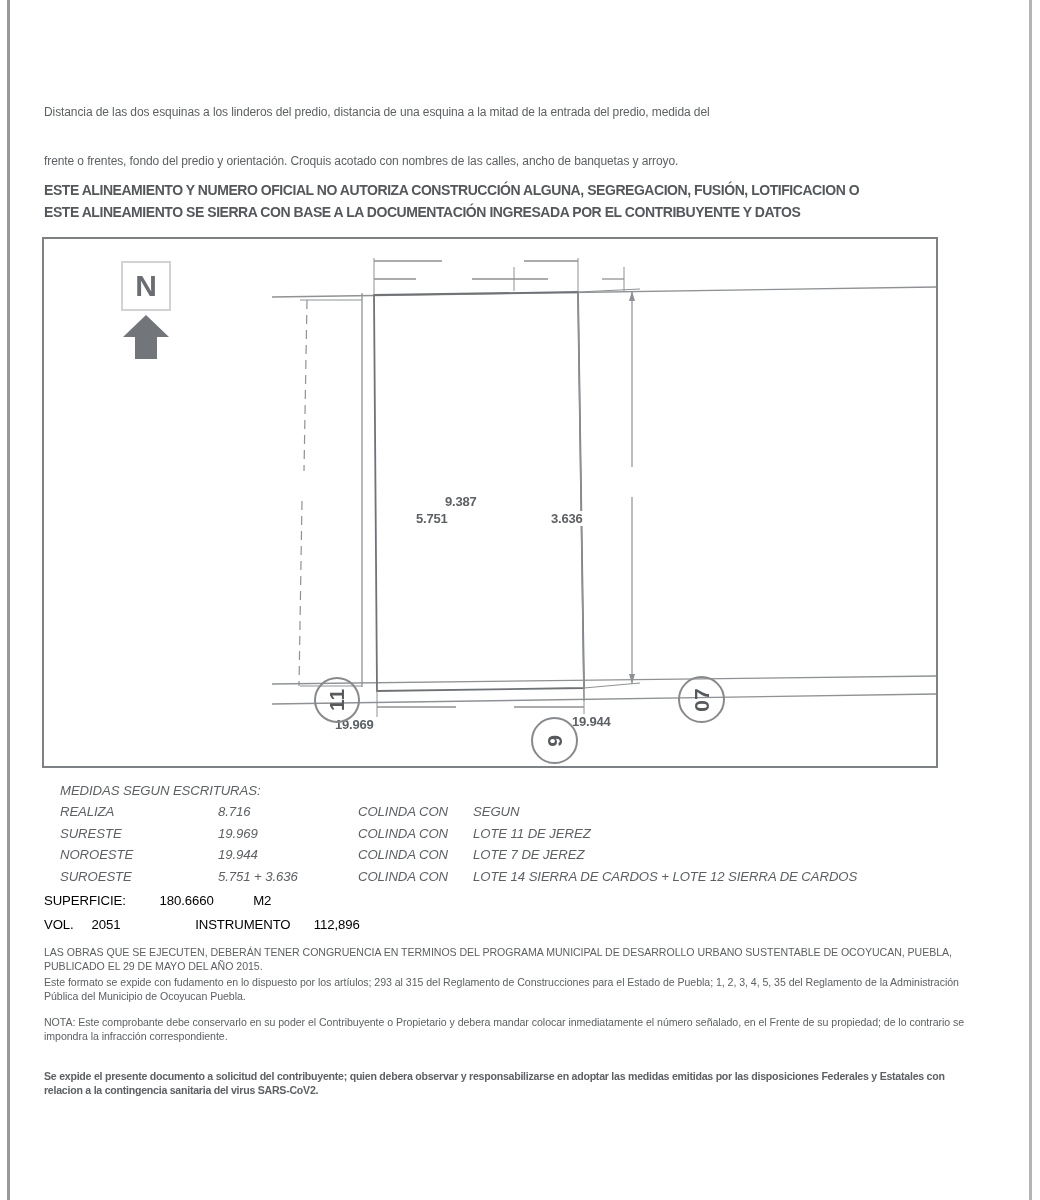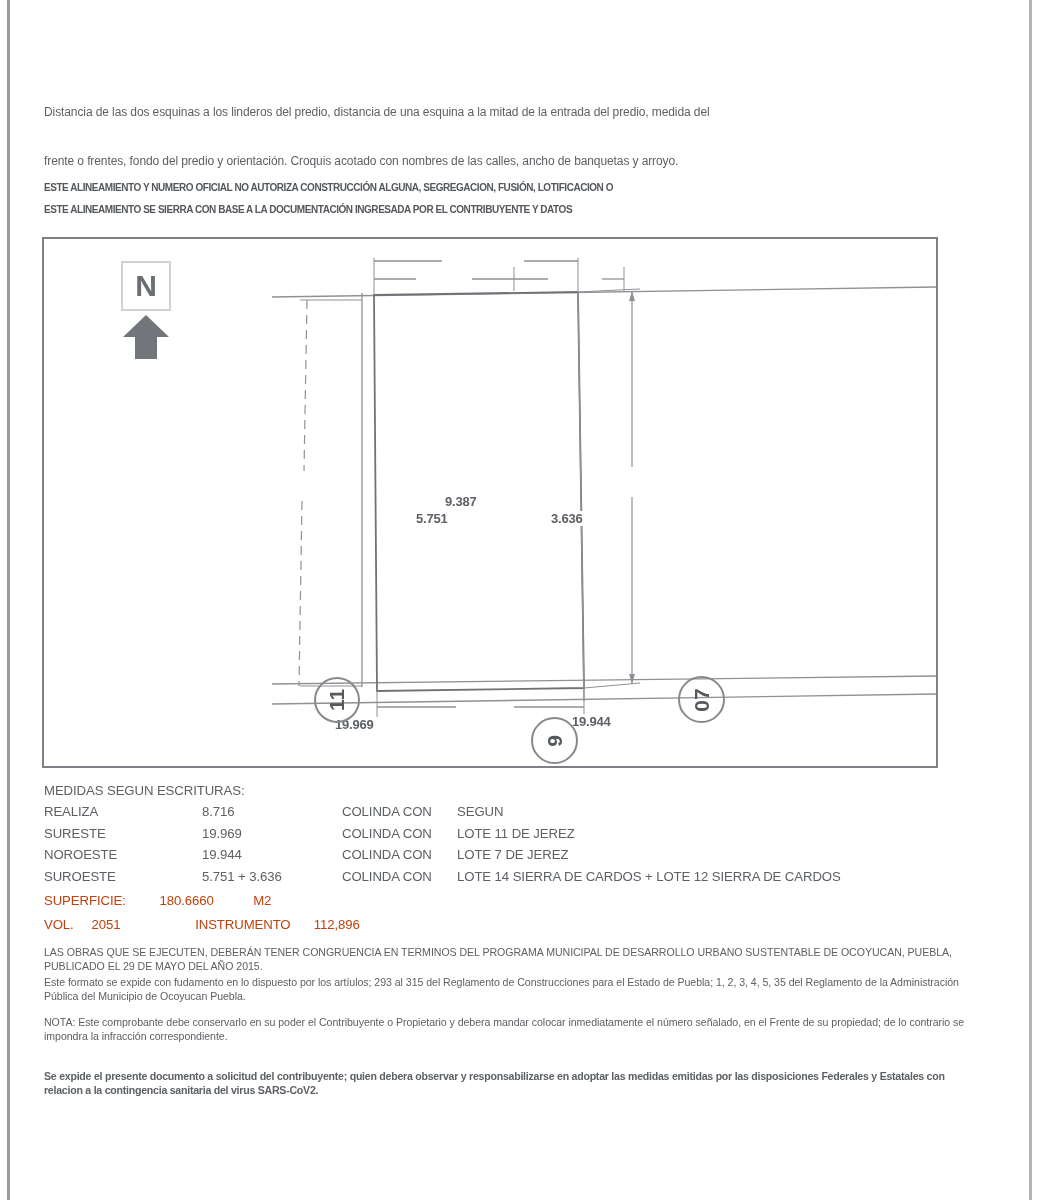--- a/index.html
+++ b/index.html
@@ -42,21 +42,21 @@
     letter-spacing: -0.1px;
     color: #5d6165;
     white-space: nowrap;
   }
   #intro-1 { top: 105px; }
   #intro-2 { top: 154px; }
 
   .bold-line {
     position: absolute;
     left: 44px;
-    font-size: 10px;
+    font-size: 14px;
     font-weight: bold;
     color: #54585c;
     letter-spacing: -0.45px;
     white-space: nowrap;
   }
   #bold-1 { top: 182px; }
   #bold-2 { top: 204px; }
 
   
   #diagram-frame {
@@ -149,23 +149,24 @@
   #lot-right {
     left: 634px; top: 437px;
     width: 43px; height: 43px;
     font-size: 21px;
   }
   #lot-right span { transform: rotate(-90deg); display: block; }
 
   
   #measures {
     position: absolute;
-    left: 44px;
+    left: 60px;
     top: 783px;
     width: 900px;
+    font-style: italic;
   }
   #measures-title {
     font-size: 13.2px;
     color: #5d6165;
     letter-spacing: -0.1px;
     margin-bottom: 6px;
   }
   .m-row {
     display: flex;
     align-items: baseline;
@@ -177,21 +178,21 @@
   }
   .m-dir    { width: 140px; }
   .m-val    { width: 140px; text-align: left; padding-left: 18px;}
   .m-col    { width: 115px; }
   .m-with   { flex: 1; }
 
   #superficie-row, #vol-row {
     position: absolute;
     left: 44px;
     font-size: 13.2px;
-    color: #c2410c;
+    color: #000000;
     letter-spacing: -0.1px;
     white-space: nowrap;
   }
   #superficie-row { top: 893px; }
   #vol-row        { top: 917px; }
   .sp-label  { display: inline-block; width: 112px; }
   .sp-value  { display: inline-block; width: 90px; }
   .sp-unit   { display: inline-block; }
   .vol-label { display: inline-block; width: 44px; }
   .vol-value { display: inline-block; width: 100px; }

